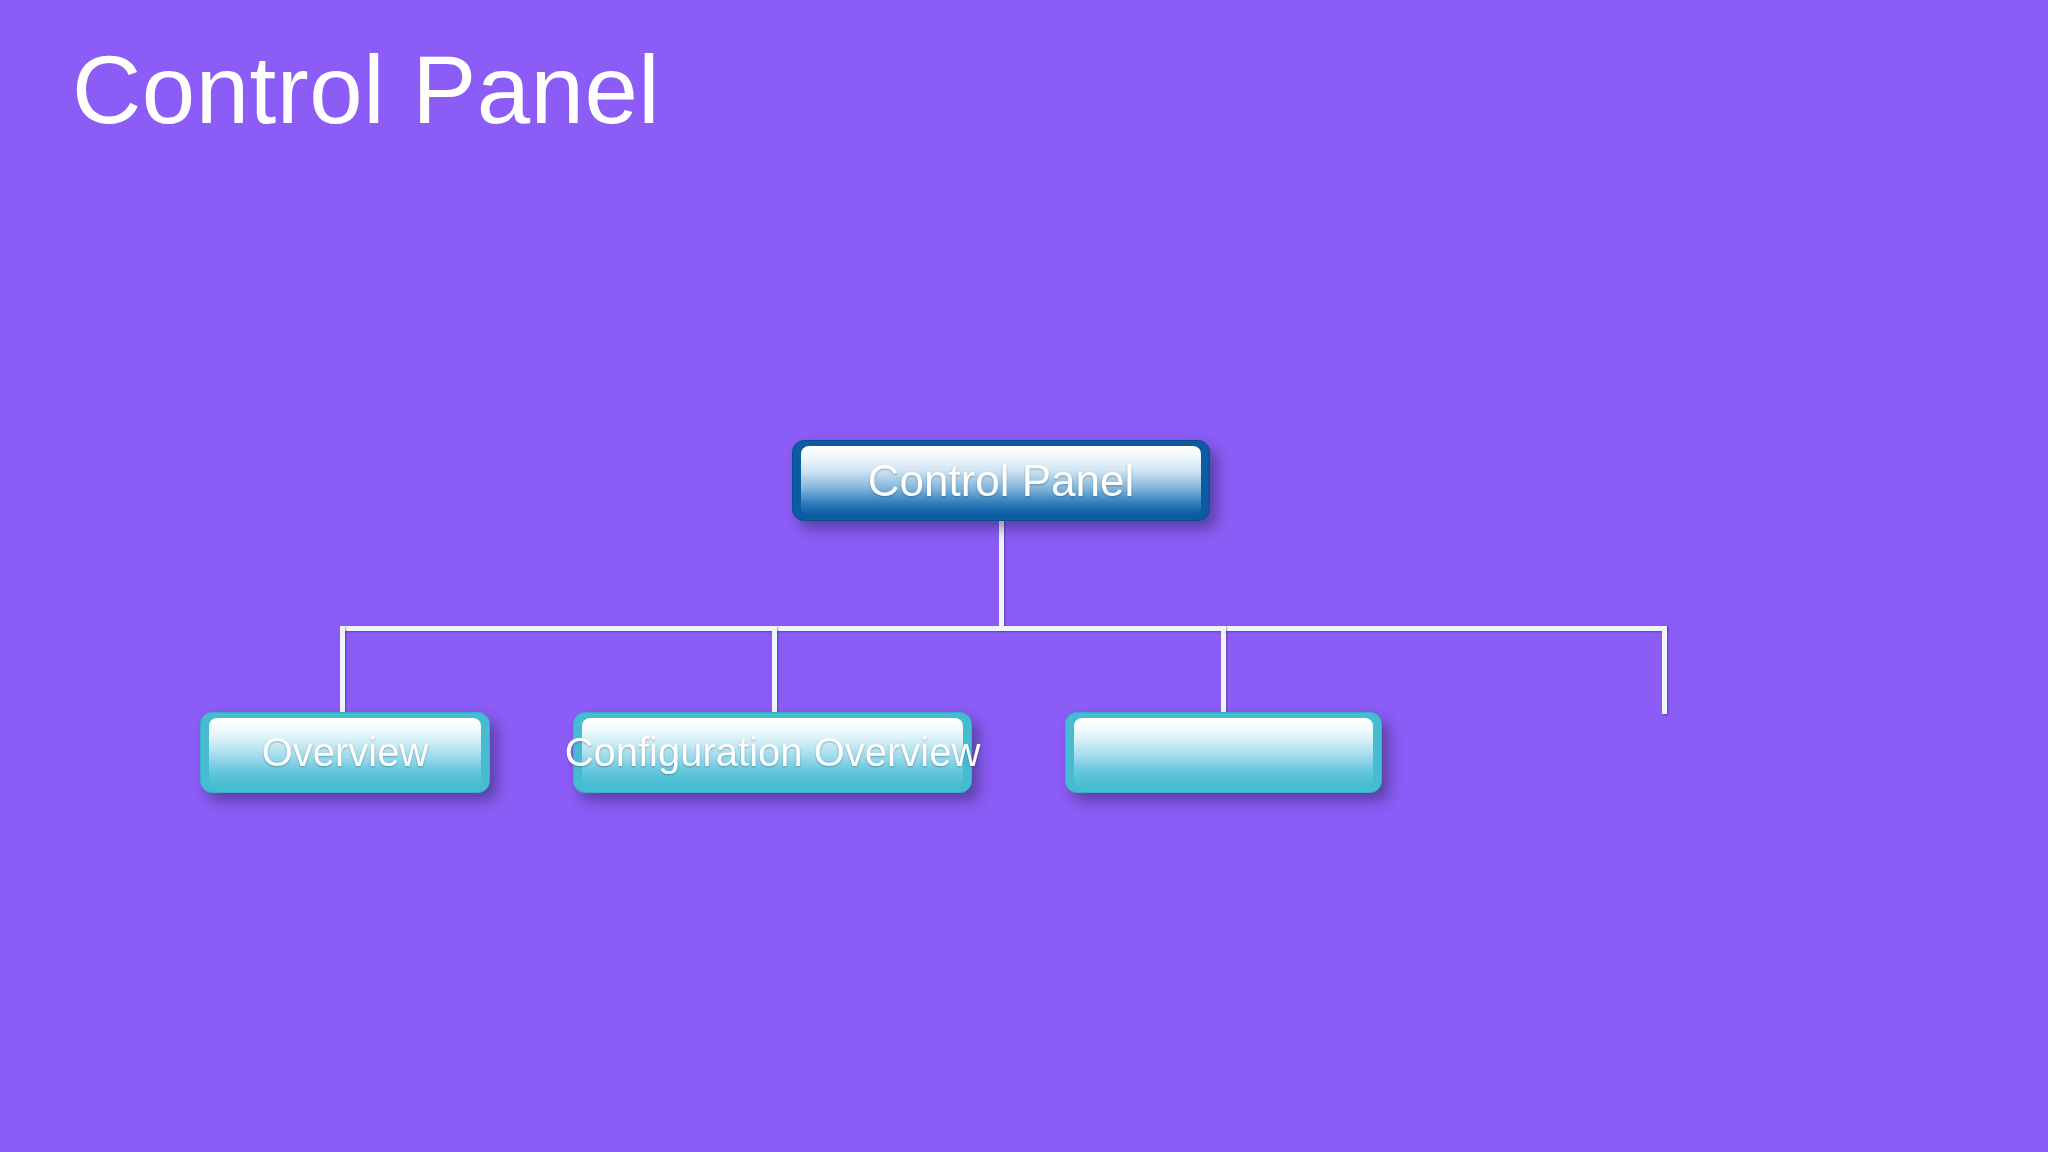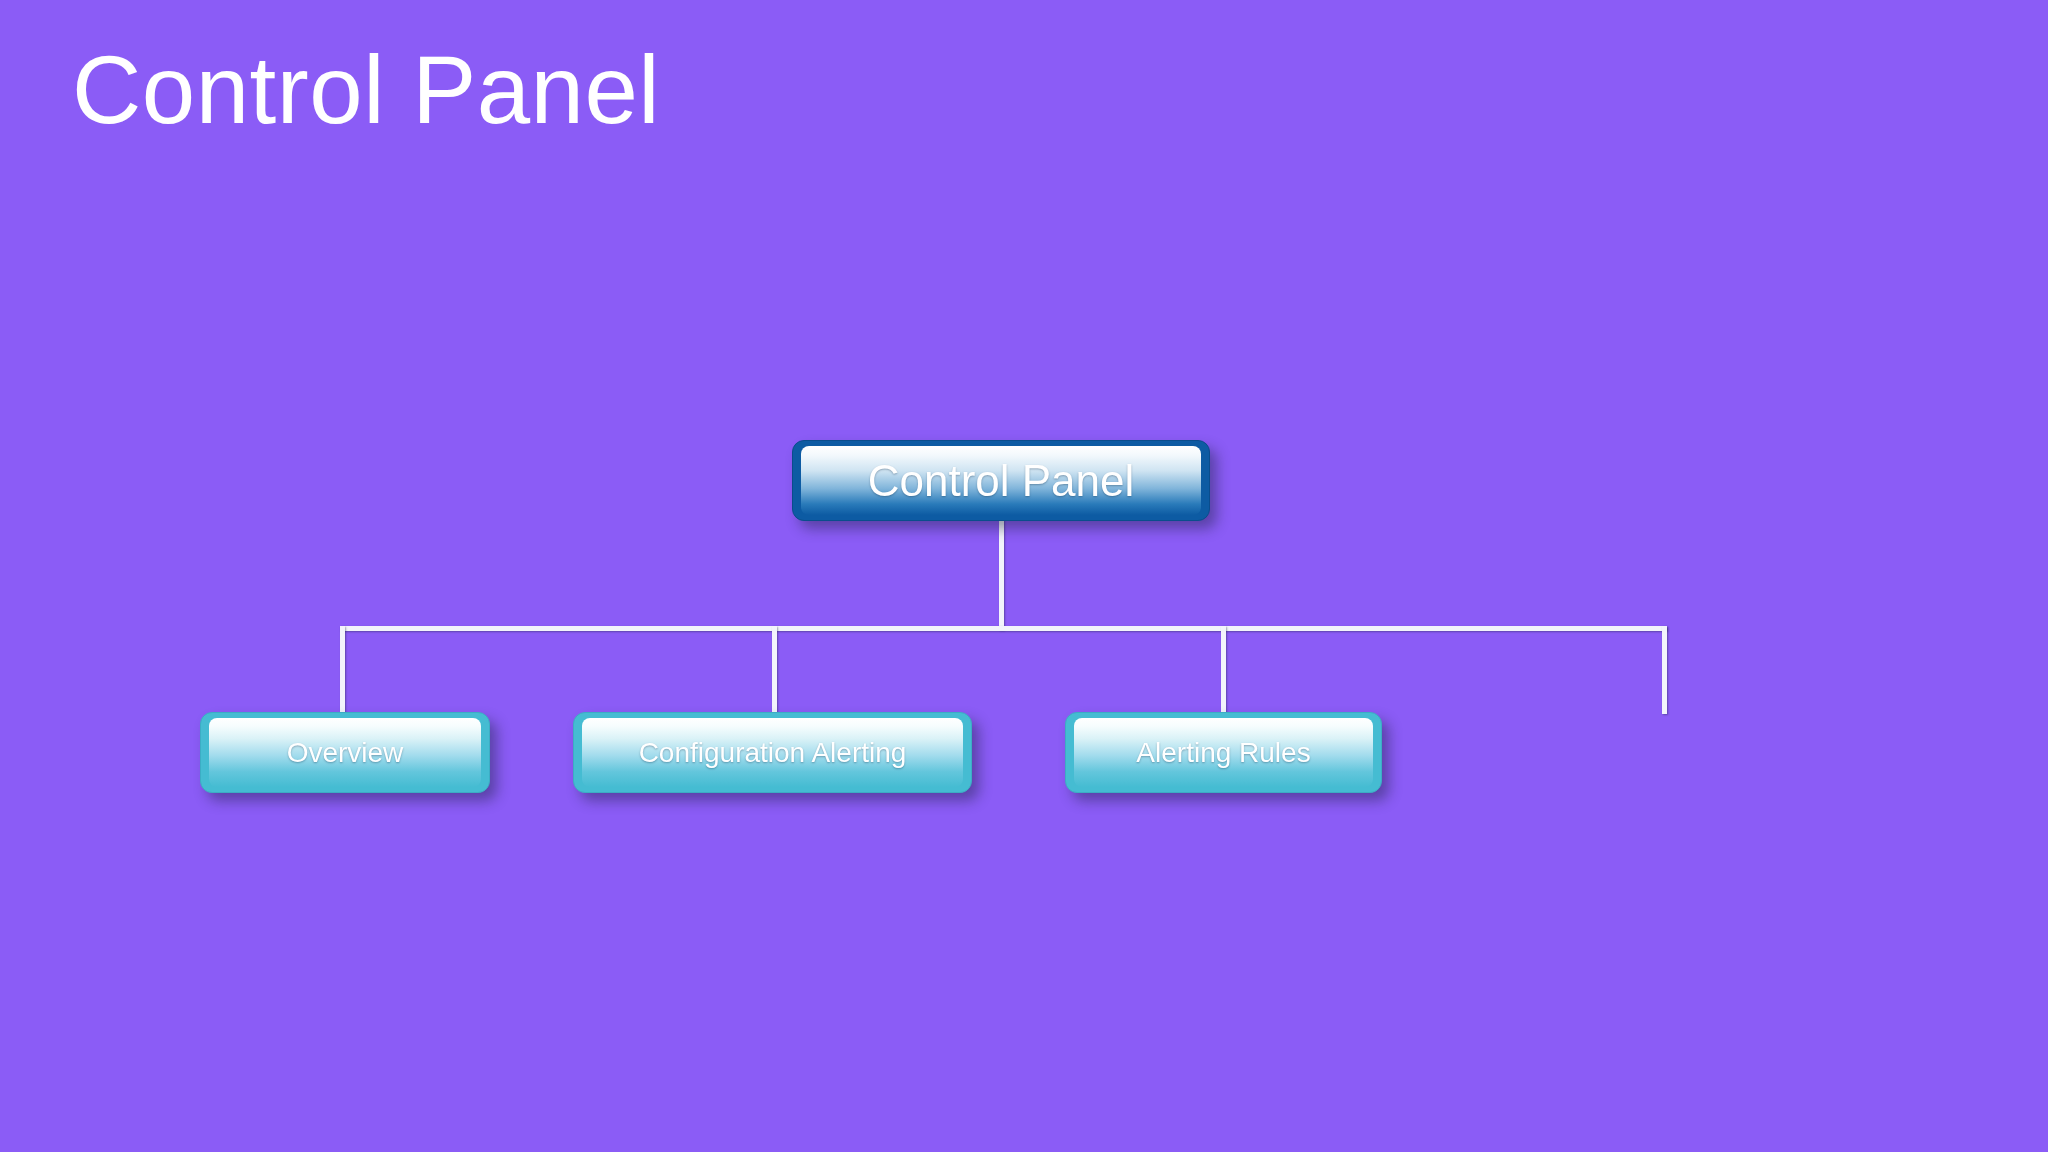--- a/index.html
+++ b/index.html
@@ -95,21 +95,21 @@
   }
   .node.child .gloss {
     background: linear-gradient(to bottom,
       #ffffff 0%,
       #f6fdfe 12%,
       #daf2f7 30%,
       #a3dced 54%,
       #63c6dc 78%,
       #45bcd2 100%);
   }
-  .node.child .label { font-size: 28px; }
+  .node.child .label { font-size: 40px; }
 </style>
 </head>
 <body>
 
 <div id="canvas">
 
   <div id="page-title">Control Panel</div>
 
   <div class="connector v" style="left:999px; top:518px; height:112px;"></div>
 
@@ -128,22 +128,21 @@
     <span class="label">Control Panel</span>
   </div>
 
   <div class="node child" style="left:200px; top:712px; width:290px; height:81px;">
     <span class="gloss"></span>
     <span class="label">Overview</span>
   </div>
 
   <div class="node child" style="left:573px; top:712px; width:399px; height:81px;">
     <span class="gloss"></span>
-    <span class="label">Configuration Alerting</span>
+    <span class="label">Configuration Overview</span>
   </div>
 
   <div class="node child" style="left:1065px; top:712px; width:317px; height:81px;">
     <span class="gloss"></span>
-    <span class="label">Alerting Rules</span>
   </div>
 
 
 </div>
 
 </body></html>

